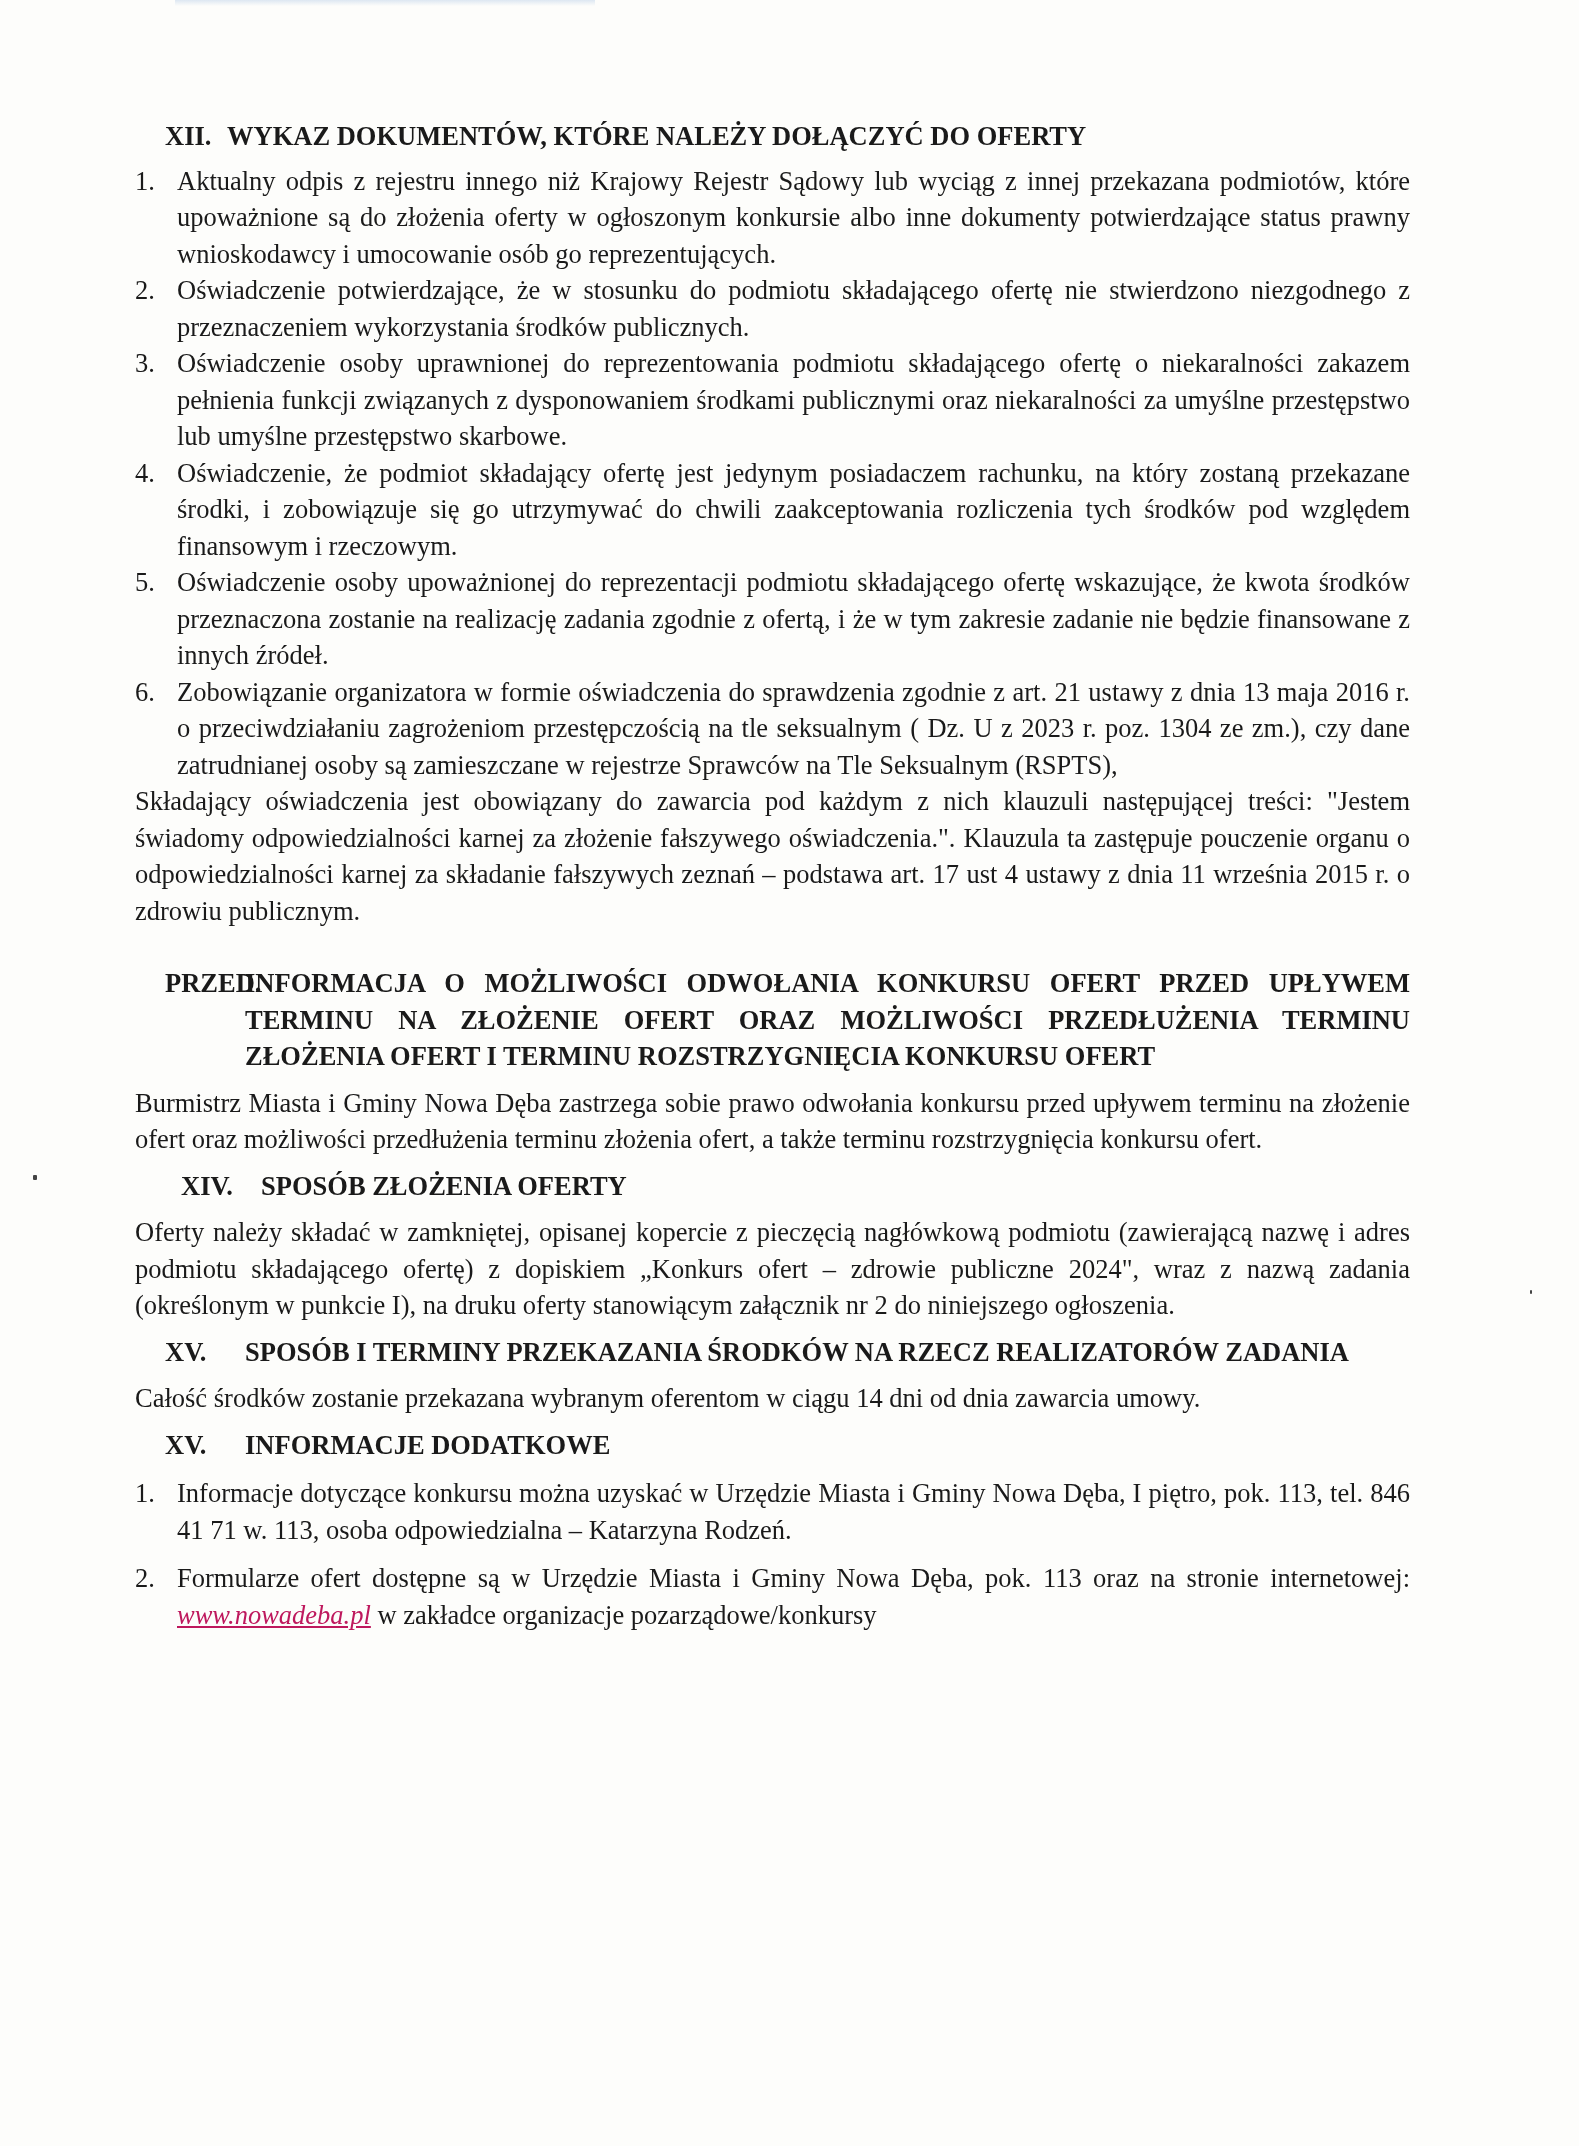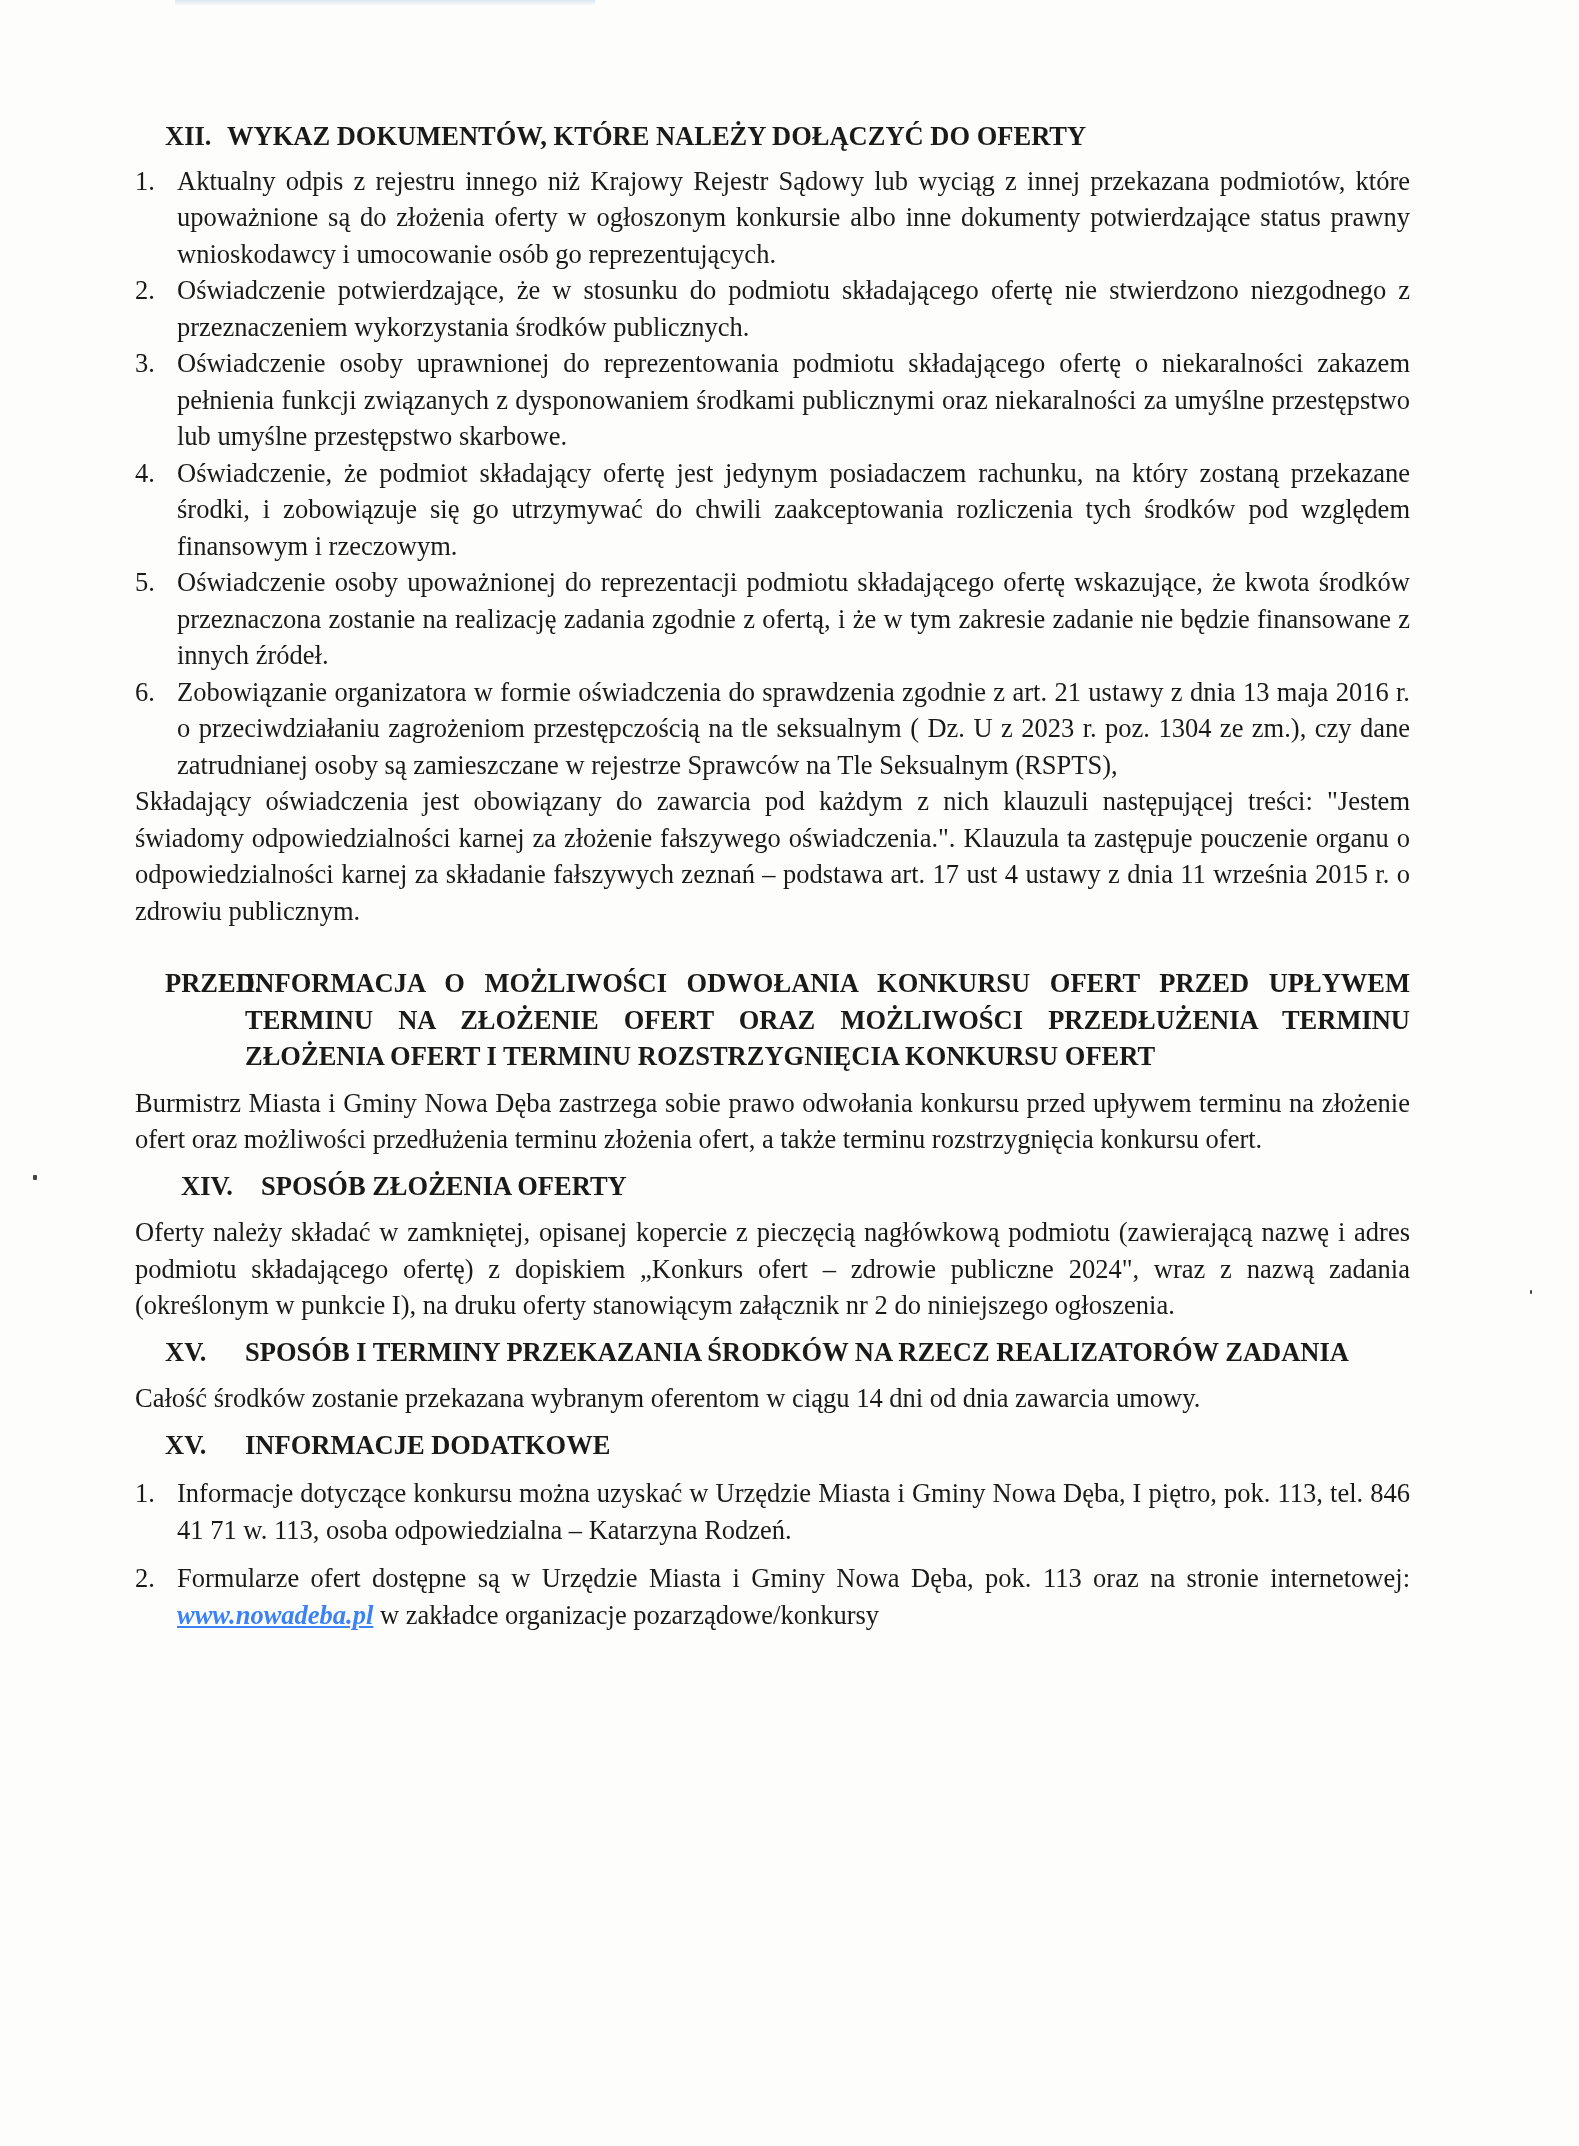--- a/index.html
+++ b/index.html
@@ -25,21 +25,21 @@
   }
   .h .num { flex: 0 0 auto; }
   .h .txt { flex: 1; text-align: left; }
   .h.just .txt { text-align: justify; text-align-last: left; }
   ol { margin: 0; padding: 0; list-style: none; }
   li { display: flex; }
   li .n { flex: 0 0 42px; }
   li .t { flex: 1; text-align: justify; }
   p { margin: 0; text-align: justify; }
   .b { font-weight: normal; }
-  a.link { color: #3b82f6; font-style: italic; text-decoration: underline; font-weight: bold; }
+  a.link { color: #be185d; font-style: italic; text-decoration: underline; }
   .top-mark {
     position: absolute; left: 175px; top: 0; width: 420px; height: 6px;
     background: linear-gradient(to bottom, #dde7f2, transparent);
   }
   .dot { position: absolute; width: 4px; height: 5px; background: #444; border-radius: 1px; }
 </style>
 </head>
 <body>
 
 <div class="top-mark"></div>

